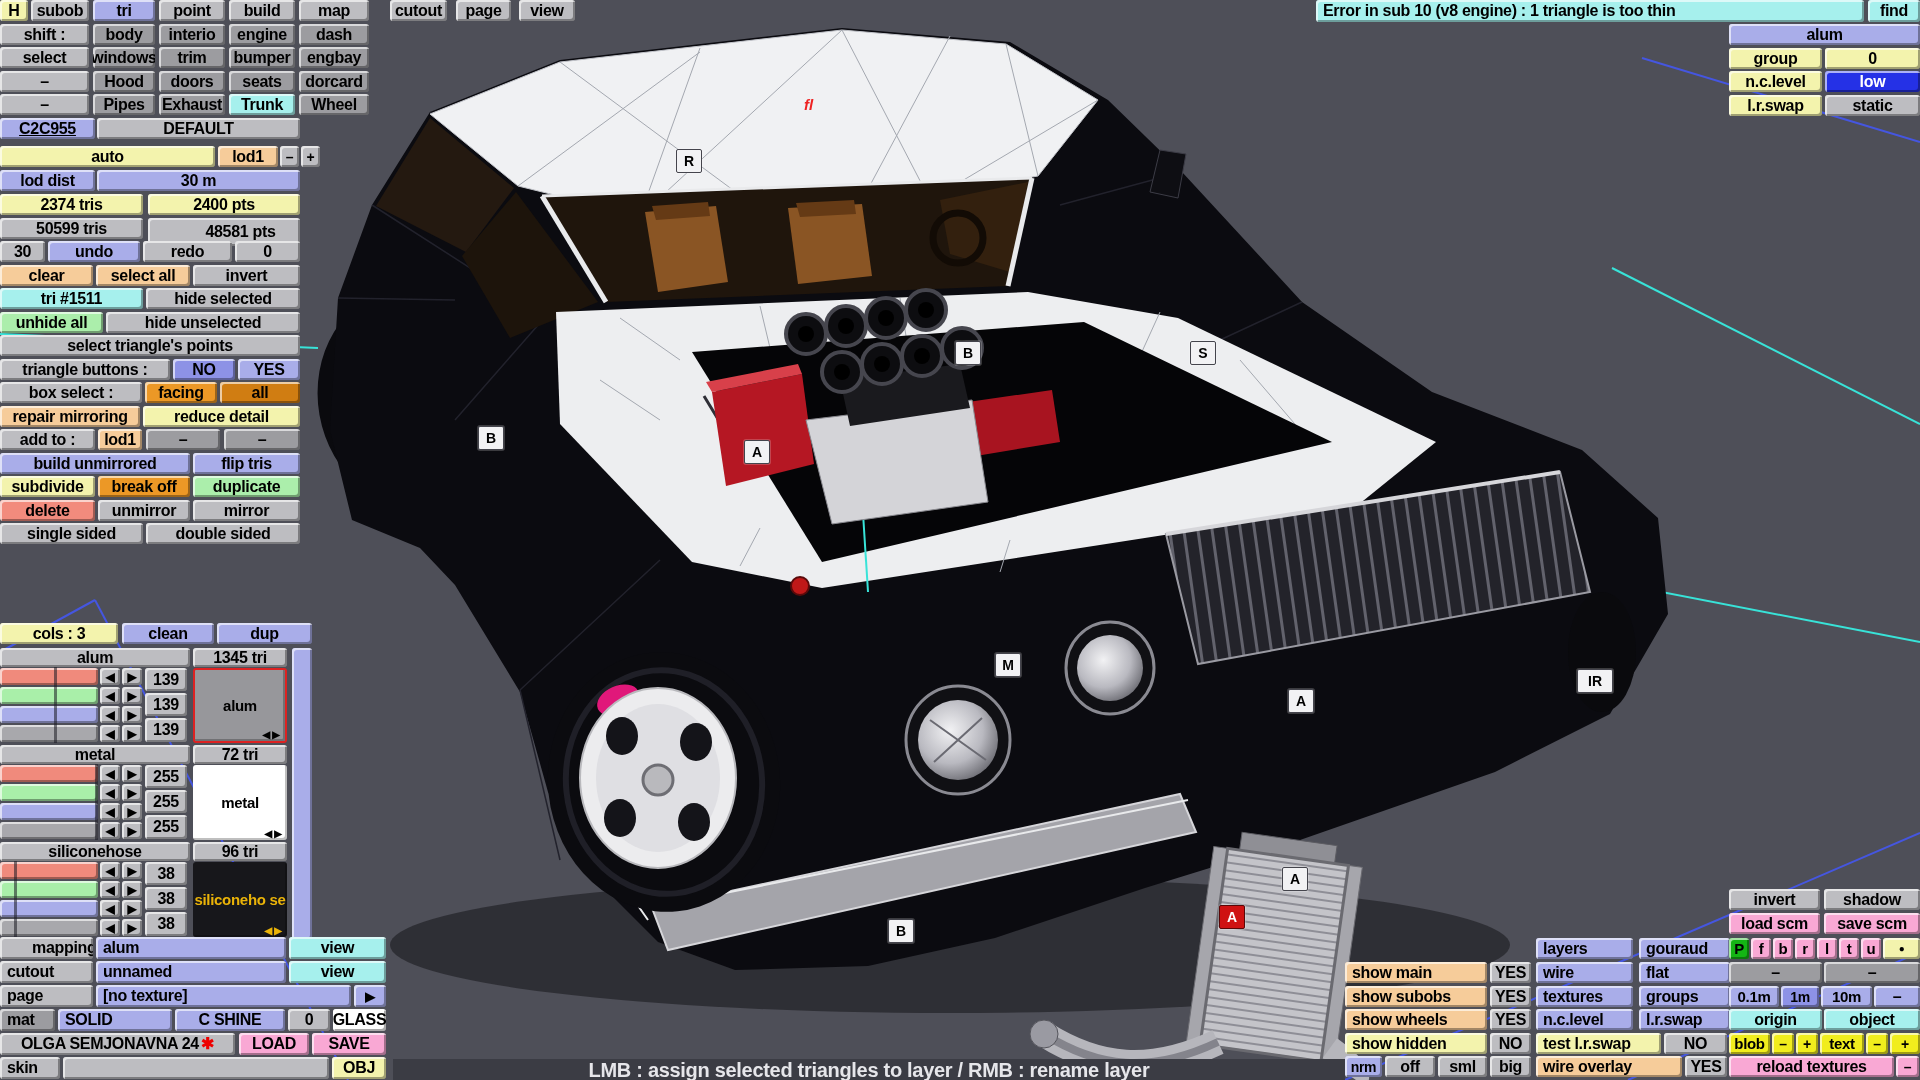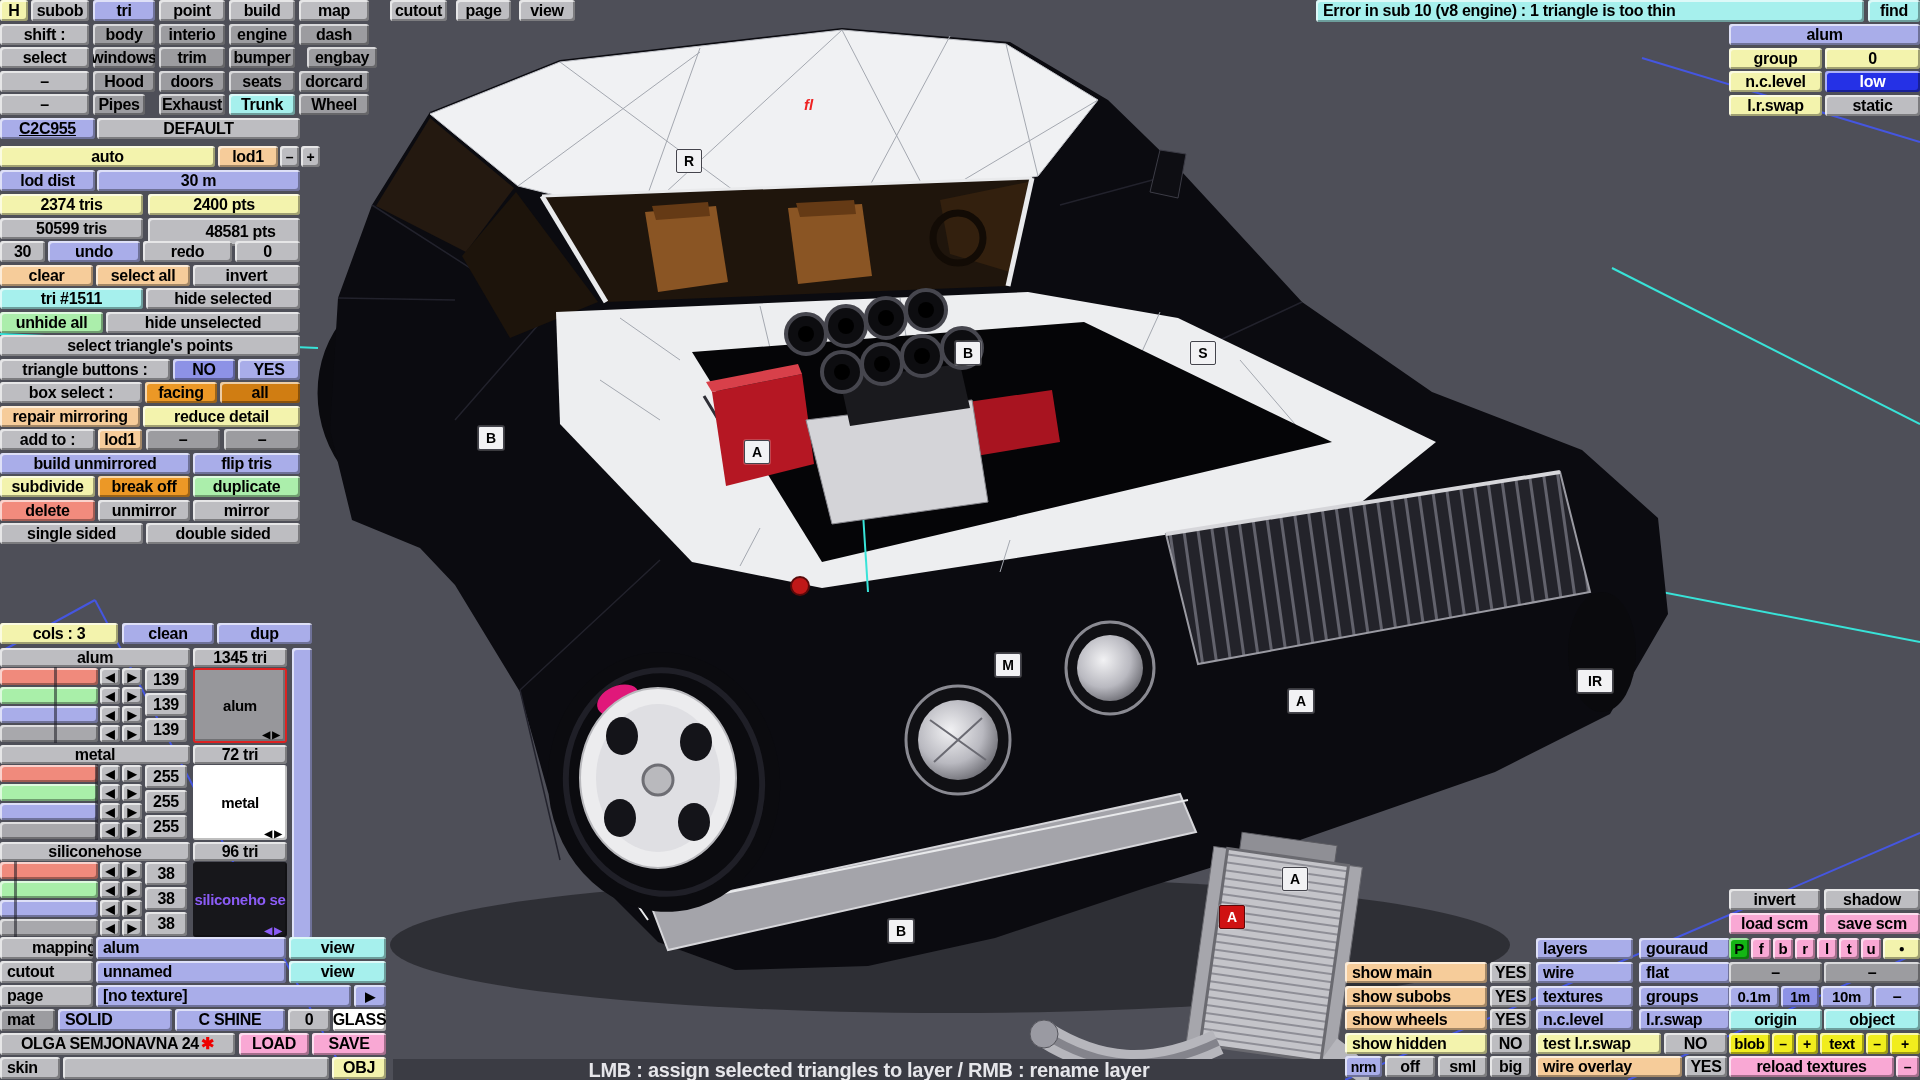--- a/index.html
+++ b/index.html
@@ -200,28 +200,28 @@
     <div class="btn c-gray" style="left: 519px; top: 0px; width: 56px; height: 21px;">view</div>
     <div class="btn c-gray" style="left: 0px; top: 24px; width: 89px; height: 21px;">shift :</div>
     <div class="btn c-gray2" style="left: 93px; top: 24px; width: 62px; height: 21px;">body</div>
     <div class="btn c-gray2" style="left: 159px; top: 24px; width: 66px; height: 21px;">interio</div>
     <div class="btn c-gray2" style="left: 229px; top: 24px; width: 66px; height: 21px;">engine</div>
     <div class="btn c-gray2" style="left: 299px; top: 24px; width: 70px; height: 21px;">dash</div>
     <div class="btn c-gray" style="left: 0px; top: 47px; width: 89px; height: 21px;">select</div>
     <div class="btn c-gray2" style="left: 93px; top: 47px; width: 62px; height: 21px;">windows</div>
     <div class="btn c-gray2" style="left: 159px; top: 47px; width: 66px; height: 21px;">trim</div>
     <div class="btn c-gray2" style="left: 229px; top: 47px; width: 66px; height: 21px;">bumper</div>
-    <div class="btn c-gray2" style="left: 299px; top: 47px; width: 70px; height: 21px; margin-left: 8px;">engbay</div>
+    <div class="btn c-gray2" style="left: 299px; top: 47px; width: 70px; height: 21px;">engbay</div>
     <div class="btn c-gray" style="left: 0px; top: 71px; width: 89px; height: 21px;">–</div>
     <div class="btn c-gray2" style="left: 93px; top: 71px; width: 62px; height: 21px;">Hood</div>
     <div class="btn c-gray2" style="left: 159px; top: 71px; width: 66px; height: 21px;">doors</div>
     <div class="btn c-gray2" style="left: 229px; top: 71px; width: 66px; height: 21px;">seats</div>
     <div class="btn c-gray2" style="left: 299px; top: 71px; width: 70px; height: 21px;">dorcard</div>
     <div class="btn c-gray" style="left: 0px; top: 94px; width: 89px; height: 21px;">–</div>
-    <div class="btn c-gray2" style="left: 93px; top: 94px; width: 52px; height: 21px;">Pipes</div>
+    <div class="btn c-gray2" style="left: 93px; top: 94px; width: 62px; height: 21px;">Pipes</div>
     <div class="btn c-gray2" style="left: 159px; top: 94px; width: 66px; height: 21px;">Exhaust</div>
     <div class="btn c-cyn" style="left: 229px; top: 94px; width: 66px; height: 21px;">Trunk</div>
     <div class="btn c-gray2" style="left: 299px; top: 94px; width: 70px; height: 21px;">Wheel</div>
   </div>
 <div class="panel" style="left: 0px; top: 118px;">
     <div class="btn c-lav" style="left: 0px; top: 0px; width: 95px; height: 21px; text-decoration: underline;">C2C955</div>
     <div class="btn c-gray" style="left: 97px; top: 0px; width: 203px; height: 21px;">DEFAULT</div>
     <div class="btn c-yel" style="left: 0px; top: 28px; width: 215px; height: 21px;">auto</div>
     <div class="btn c-pch" style="left: 218px; top: 28px; width: 60px; height: 21px;">lod1</div>
     <div class="btn c-gray" style="left: 280px; top: 28px; width: 19px; height: 21px; font-size: 14px;">–</div>
@@ -348,21 +348,21 @@
     <div class="btn c-gray" style="left: 100px; top: 277px; width: 20px; height: 17px; font-size: 12px;">◀</div>
     <div class="btn c-gray" style="left: 122px; top: 277px; width: 20px; height: 17px; font-size: 12px;">▶</div>
     <div class="btn k-slider sc-gray" style="left: 0px; top: 296px; width: 98px; height: 17px;">
       <div class="notch" style="left: 14%;"></div>
     </div>
     <div class="btn c-gray" style="left: 100px; top: 296px; width: 20px; height: 17px; font-size: 12px;">◀</div>
     <div class="btn c-gray" style="left: 122px; top: 296px; width: 20px; height: 17px; font-size: 12px;">▶</div>
     <div class="btn c-gray" style="left: 145px; top: 239px; width: 42px; height: 23px;">38</div>
     <div class="btn c-gray" style="left: 145px; top: 264px; width: 42px; height: 23px;">38</div>
     <div class="btn c-gray" style="left: 145px; top: 289px; width: 42px; height: 24px;">38</div>
-    <div class="btn k-swatch" style="left: 193px; top: 239px; width: 94px; height: 75px; background: rgb(23, 23, 27); color: #8b5cf6;">
+    <div class="btn k-swatch" style="left: 193px; top: 239px; width: 94px; height: 75px; background: rgb(23, 23, 27); color: #eab308;">
       <span>siliconeho se</span>
       <div class="swarr">◀▶</div>
     </div>
   </div>
 <div class="panel" style="left: 0px; top: 937px;">
     <div class="btn c-gray al" style="left: 0px; top: 0px; width: 93px; height: 22px; padding-left: 32px;">mapping</div>
     <div class="btn c-lav al" style="left: 96px; top: 0px; width: 190px; height: 22px;">alum</div>
     <div class="btn c-cyn" style="left: 289px; top: 0px; width: 97px; height: 22px;">view</div>
     <div class="btn c-gray al" style="left: 0px; top: 24px; width: 93px; height: 22px;">cutout</div>
     <div class="btn c-lav al" style="left: 96px; top: 24px; width: 190px; height: 22px;">unnamed</div>

